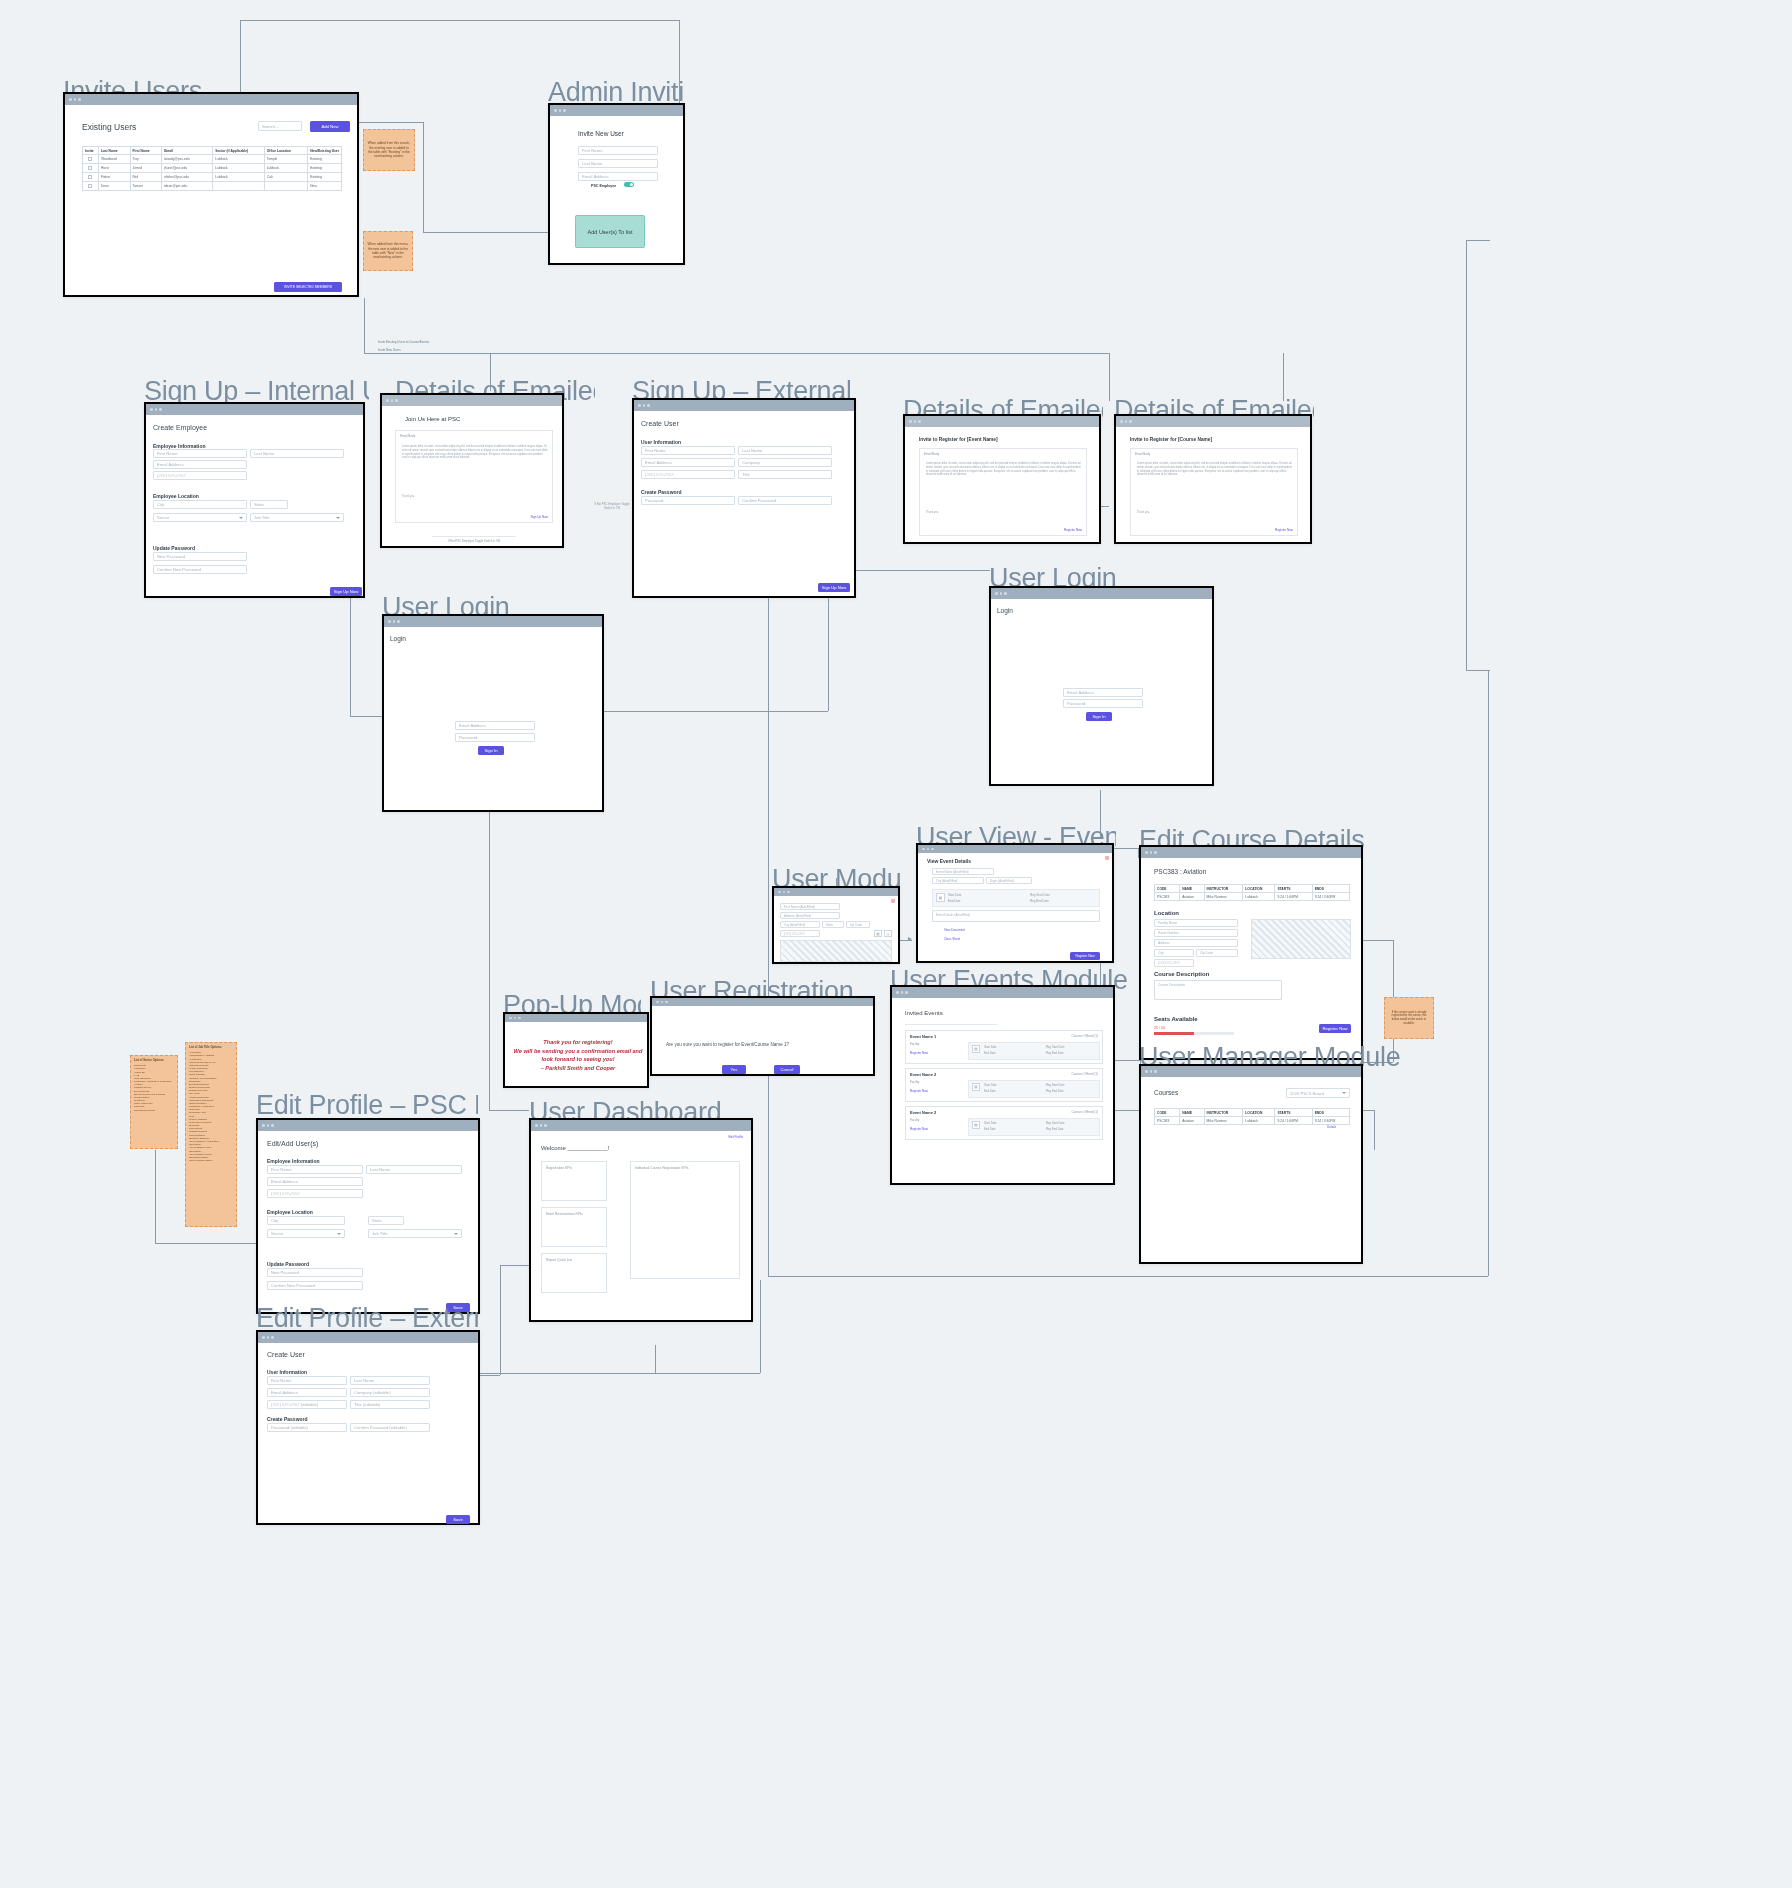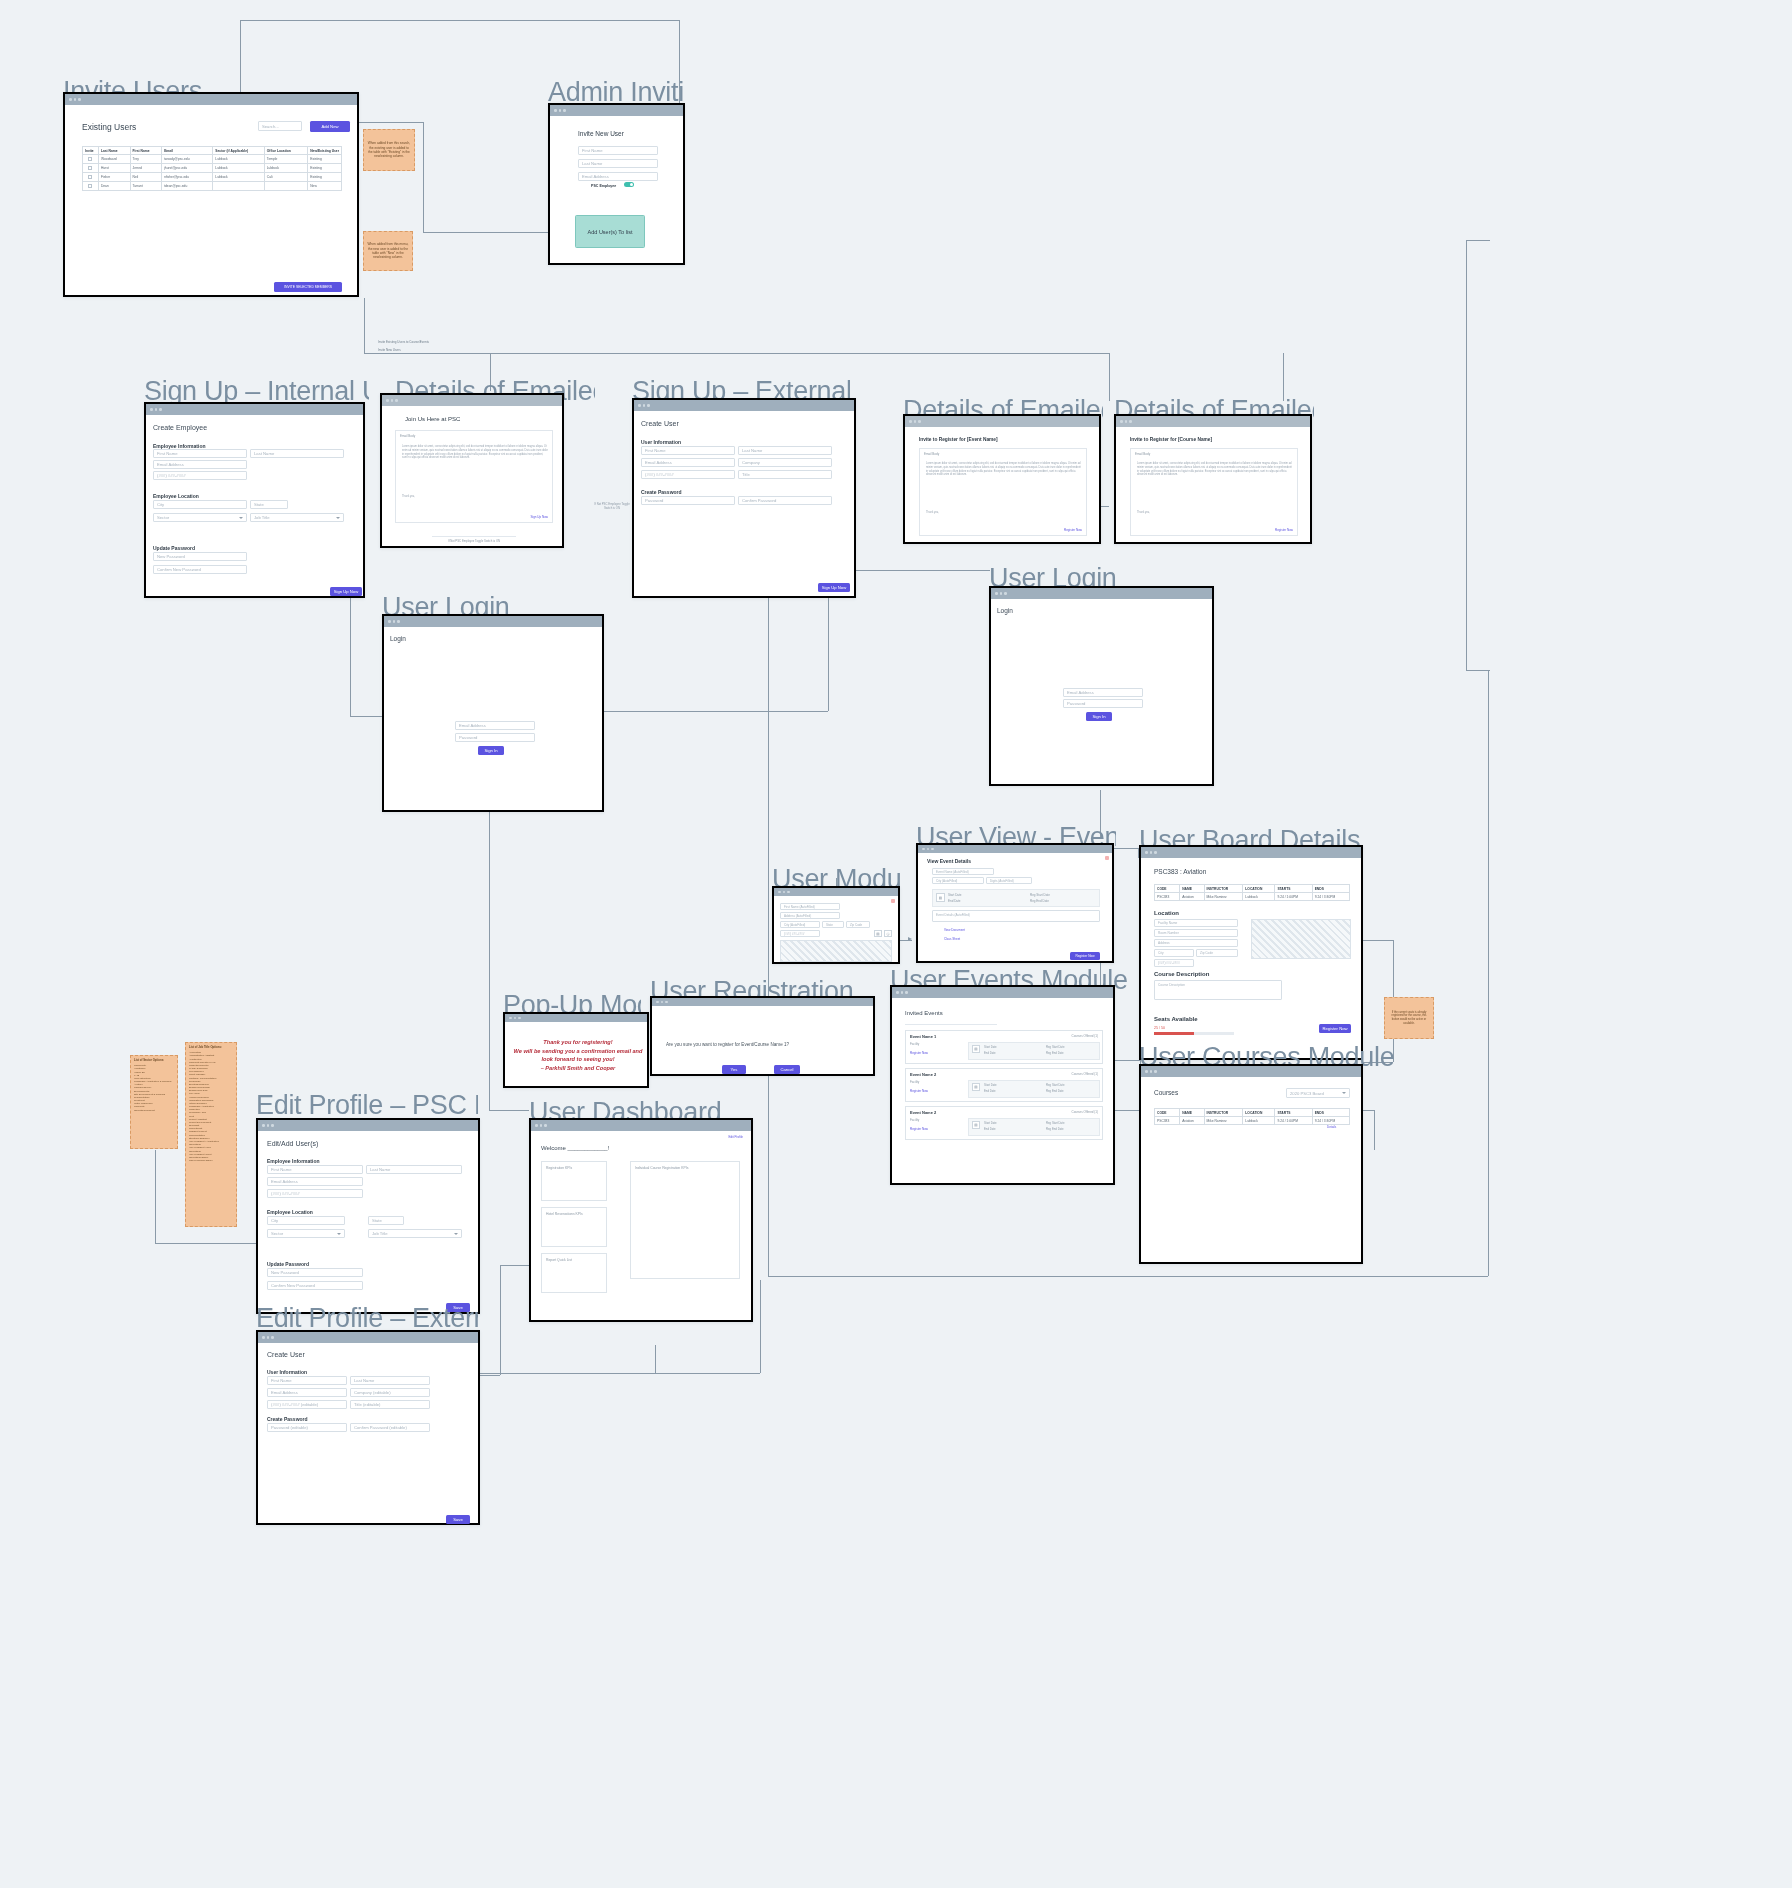--- a/index.html
+++ b/index.html
@@ -574,21 +574,21 @@
 
       <div class="inp" style="left:14px;top:57px;width:168px;height:12px;font-size:3px;align-items:flex-start;padding-top:2px;">
           <span>Event Details (AutoFilled)</span>
         </div>
       <a class="link" style="position:absolute;left:26px;top:75px;font-size:3px;">View Document</a>
       <a class="link" style="position:absolute;left:26px;top:84px;font-size:3px;">Class Sheet</a>
       <div class="btn" style="left:152px;top:99px;width:30px;height:8px;font-size:3.2px;">Register Now</div>
     </div>
   </div>
 
-  <div class="ftitle" style="left:1139px;top:825px;">User Board Details</div>
+  <div class="ftitle" style="left:1139px;top:825px;">Edit Course Details</div>
   <div class="win" style="left:1139px;top:845px;width:224px;height:215px;">
     <div class="bar">
         <i></i>
         <i></i>
         <i></i>
       </div>
     <div class="body">
       <div class="h-sec" style="position:absolute;left:13px;top:10px;font-size:6.5px;">PSC383 : Aviation</div>
       <table class="tbl" style="left:13px;top:26px;width:196px;">
         <thead>
@@ -641,21 +641,21 @@
       <div class="lbl-b" style="position:absolute;left:13px;top:158px;font-size:6px;">Seats Available</div>
       <div class="txt-xs" style="position:absolute;left:13px;top:168px;color:#d9534f;font-size:3.6px;">25 / 50</div>
       <div class="progress" style="left:13px;top:174px;width:80px;">
           <span style="width:50%"></span>
         </div>
       <div class="btn" style="left:178px;top:166px;width:32px;height:9px;">Register Now</div>
     </div>
   </div>
   <div class="note" style="left:1384px;top:997px;width:50px;height:42px;font-size:2.7px;">If the current seats is already registered for the course, this button would not be active or available.</div>
 
-  <div class="ftitle" style="left:1139px;top:1042px;">User Courses Module</div>
+  <div class="ftitle" style="left:1139px;top:1042px;">User Manager Module</div>
   <div class="win" style="left:1139px;top:1064px;width:224px;height:200px;">
     <div class="bar">
         <i></i>
         <i></i>
         <i></i>
       </div>
     <div class="body">
       <div class="h-sec" style="position:absolute;left:13px;top:12px;font-size:6.5px;">Courses</div>
       <div class="inp sel" style="left:145px;top:11px;width:64px;height:10px;">
           <span>2020 PSC3 Board</span>

